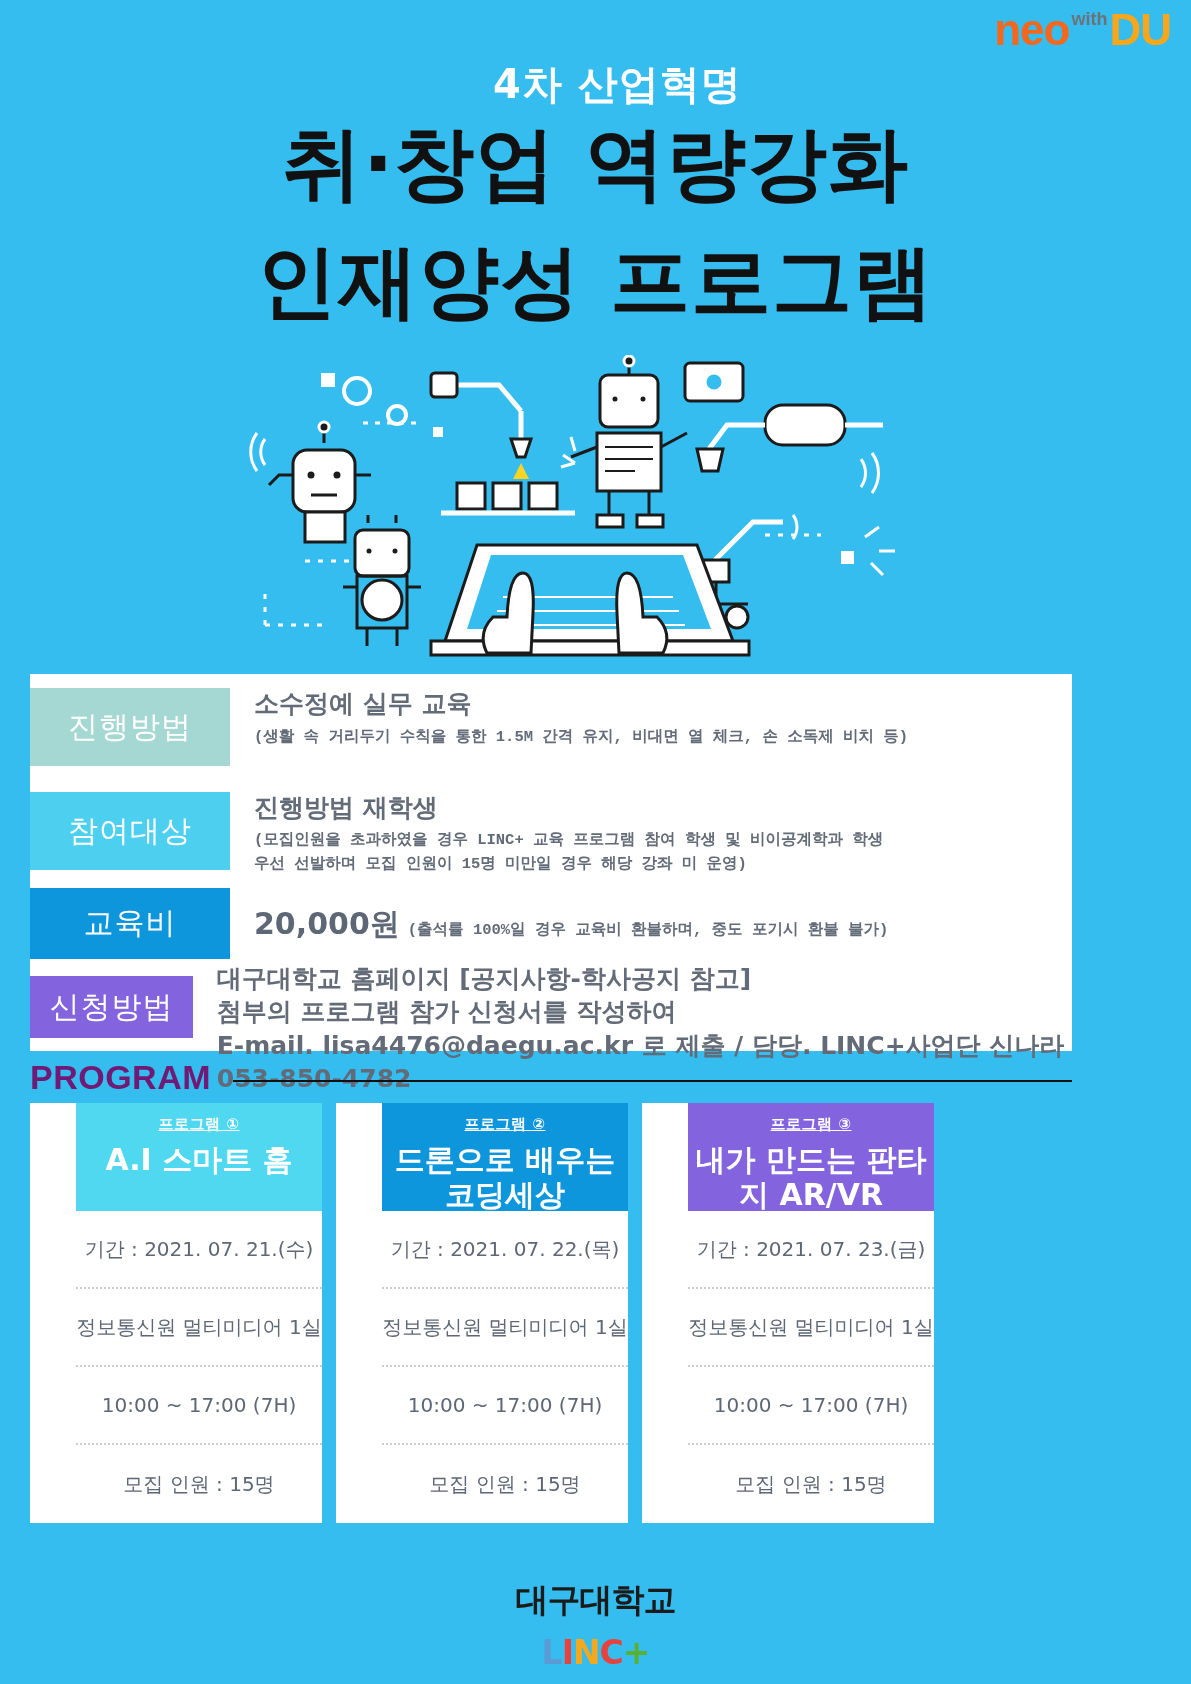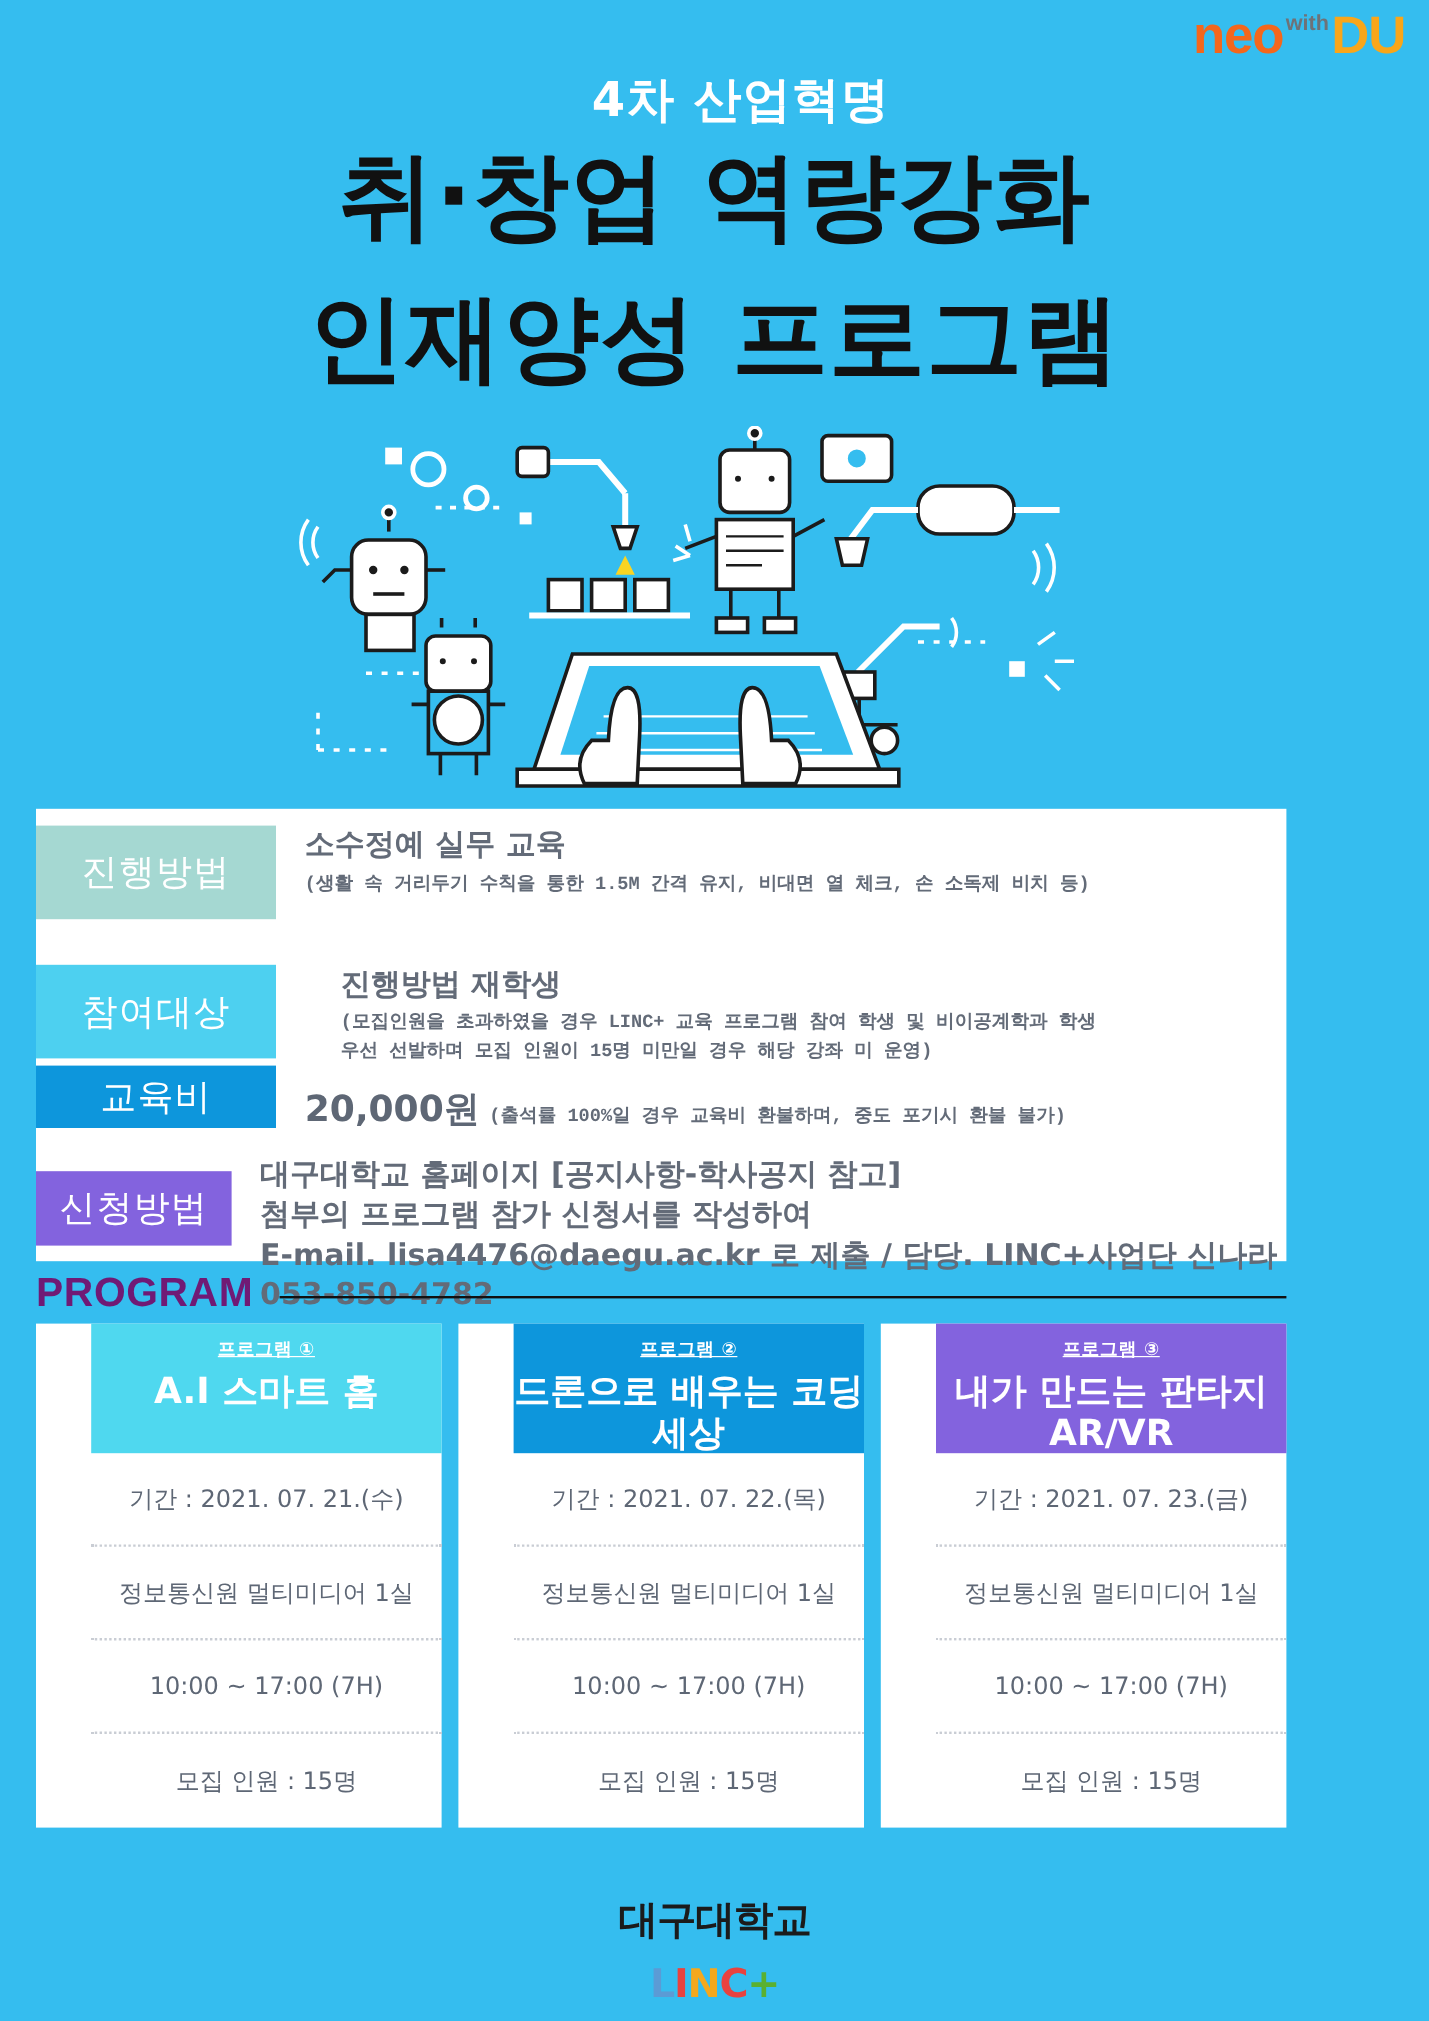--- a/index.html
+++ b/index.html
@@ -64,21 +64,21 @@
   .progwrap { position: absolute; left: 30px; top: 1058px; width: 1042px; }
   .proghead { display: flex; align-items: center; gap: 22px; }
   .proghead .txt {
     font-size: 34px; font-weight: 800; color: #701a75; letter-spacing: 0.5px;
     font-family: "Liberation Sans", sans-serif;
   }
   .proghead .rule { flex: 1; height: 2px; background: #111111; margin-top: 6px; }
 
   
   .cards { position: absolute; left: 30px; top: 1103px; display: flex; gap: 14px; }
-  .card { width: 338px; background: #FFFFFF; padding-left: 46px; }
+  .card { width: 292px; background: #FFFFFF; padding-left: 46px; }
   .card-head { height: 108px; padding-top: 12px; text-align: center; color: #FFFFFF; }
   .card-no {
     font-size: 15px; font-weight: 700; text-decoration: underline; letter-spacing: 0.5px;
     font-family: "DejaVu Sans", sans-serif;
   }
   .card-title {
     font-size: 30px; font-weight: 600; line-height: 1.18; margin-top: 8px;
     font-family: "DejaVu Sans", sans-serif;
   }
   .card-body { padding: 0; }
@@ -233,31 +233,31 @@
   <div class="infobox">
 
     <div class="inforow" style="top:14px;">
       <div class="infolabel" style="height:78px;background:#A5D8D2;">진행방법</div>
       <div class="infobody">
         <div class="b-main">소수정예 실무 교육</div>
         <div class="b-sub" style="margin-top:6px;">(생활 속 거리두기 수칙을 통한 1.5M 간격 유지, 비대면 열 체크, 손 소독제 비치 등)</div>
       </div>
     </div>
 
-    <div class="inforow" style="top:130px;gap:30px;">
+    <div class="inforow" style="top:118px;">
       <div class="infolabel" style="height:78px;background:#4DD0F0;">참여대상</div>
       <div class="infobody">
         <div class="b-main">진행방법 재학생</div>
         <div class="b-sub" style="margin-top:5px;">(모집인원을 초과하였을 경우 LINC+ 교육 프로그램 참여 학생 및 비이공계학과 학생</div>
         <div class="b-sub">우선 선발하며 모집 인원이 15명 미만일 경우 해당 강좌 미 운영)</div>
       </div>
     </div>
 
     <div class="inforow" style="top:214px;">
-      <div class="infolabel" style="height:52px;background:#0D96DC;">교육비</div>
+      <div class="infolabel" style="height:71px;background:#0D96DC;">교육비</div>
       <div class="infobody" style="display:flex;align-items:baseline;gap:8px;height:64px;padding-top:16px;">
         <span class="b-price">20,000원</span>
         <small class="b-sub">(출석률 100%일 경우 교육비 환불하며, 중도 포기시 환불 불가)</small>
       </div>
     </div>
 
     <div class="inforow" style="top:302px;">
       <div class="infolabel" style="height:62px;background:#8363DE;">신청방법</div>
       <div class="infobody" style="margin-top:-14px;">
         <div class="b-apply">대구대학교 홈페이지 [공지사항-학사공지 참고]</div>

